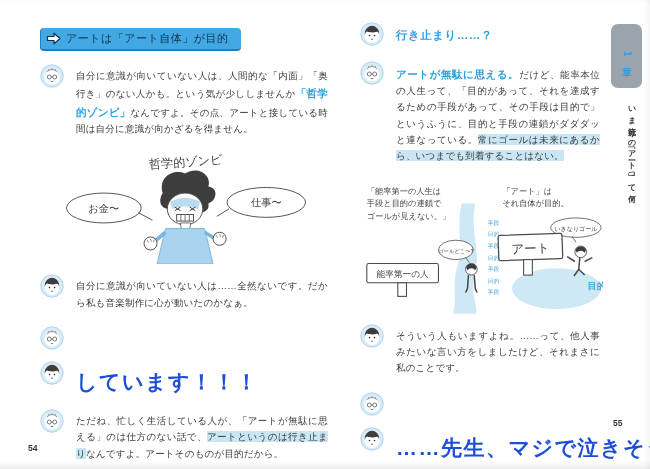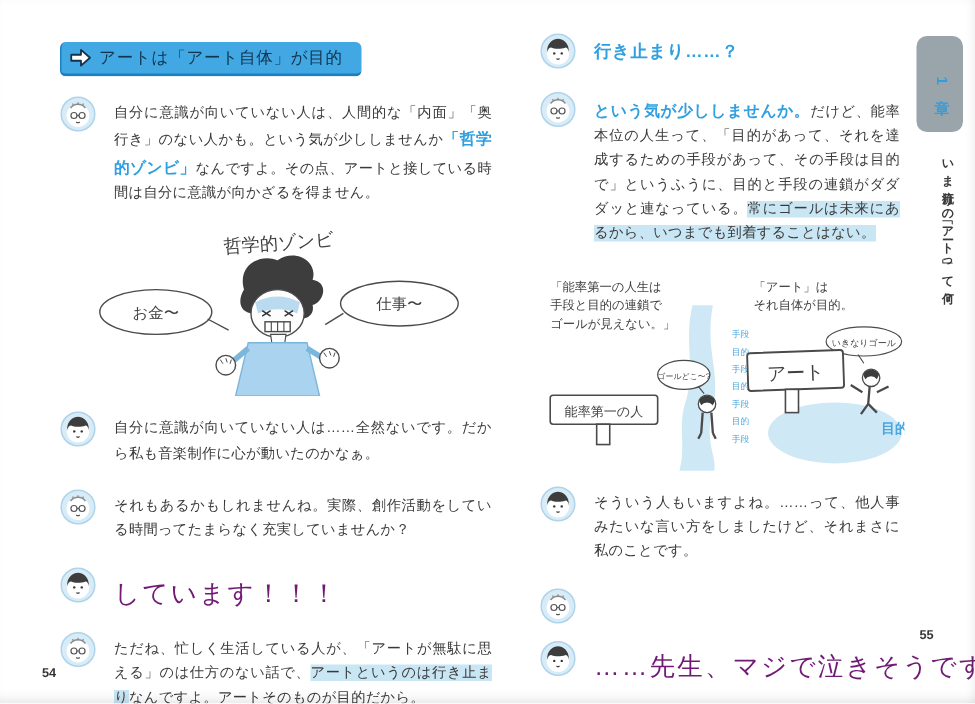--- a/index.html
+++ b/index.html
@@ -27,21 +27,21 @@
 
   
   .row{display:flex;align-items:flex-start;gap:8px;margin-bottom:11px;}
   .avatar{flex:0 0 24px;width:24px;height:24px;}
   .avatar svg{display:block;width:24px;height:24px;}
   .txt{flex:1;margin:4px;font-size:9.5px;line-height:1.72;text-align:justify;letter-spacing:.2px;}
   .row--shout .txt{line-height:1.2;padding-top:4px;}
   .seg-n{color:#3a3a3a;}
   .seg-b{color:#2e9fe0;font-weight:700;font-size:10.5px;}
   .seg-h{background:#c9e6f5;color:#3a3a3a;}
-  .seg-xl{color:#701a75;font-weight:400;font-size:17px;letter-spacing:1.5px;white-space:nowrap;}
+  .seg-xl{color:#1d4ed8;font-weight:700;font-size:21px;letter-spacing:1.5px;white-space:nowrap;}
   .seg-head{color:#2e9fe0;font-weight:700;font-size:11.5px;letter-spacing:.5px;}
 
   .ill{display:block;margin:2px auto 10px auto;}
 
   .pageno{position:absolute;font-size:8.5px;font-weight:700;color:#333;}
   .pageno-left{left:28px;top:443px;}
   .pageno-right{left:613px;top:418px;}
 
   
   .chapter-tab{
@@ -133,21 +133,20 @@
             <circle cx="12" cy="12" r="11.2" fill="#d8ecf8" stroke="#aed3ea"></circle>
             <circle cx="12" cy="13" r="7.6" fill="#fff"></circle>
             <path d="M7,8 Q9,5.5 12,5.5 Q15,5.5 17,8" stroke="#8a8a8a" fill="none" stroke-width="0.9"></path>
             <path d="M9,6.6 l-0.6,-1.6 M12,5.8 l0,-1.7 M15,6.6 l0.6,-1.6" stroke="#8a8a8a" stroke-width="0.8"></path>
             <circle cx="9.3" cy="13" r="2" fill="none" stroke="#555" stroke-width="0.8"></circle>
             <circle cx="14.7" cy="13" r="2" fill="none" stroke="#555" stroke-width="0.8"></circle>
             <path d="M11.3,13 h1.4" stroke="#555" stroke-width="0.8"></path>
             <path d="M10.8,17.3 q1.2,1 2.4,0" stroke="#555" fill="none" stroke-width="0.8"></path>
           </svg>
       </span>
-      <p class="txt"><span class="seg-n">それもあるかもしれませんね。実際、創作活動をしている時間ってたまらなく充実していませんか？</span></p>
     </div>
 
     <div class="row row--shout">
       <span class="avatar">
         <svg viewBox="0 0 24 24">
             <circle cx="12" cy="12" r="11.2" fill="#d8ecf8" stroke="#aed3ea"></circle>
             <circle cx="12" cy="13.5" r="7.5" fill="#fff"></circle>
             <path d="M4.8,13 C4.2,6.5 9,3.8 12,3.8 C15,3.8 19.8,6.5 19.2,13 C19,10.5 17.5,9.4 16.8,9.8 C13.5,11 9,10.6 7.4,9.6 C6.4,9.6 5,10.8 4.8,13 Z" fill="#3d3d3d"></path>
             <circle cx="9.5" cy="13.6" r="0.8" fill="#333"></circle>
             <circle cx="14.5" cy="13.6" r="0.8" fill="#333"></circle>
@@ -197,21 +196,21 @@
             <circle cx="12" cy="12" r="11.2" fill="#d8ecf8" stroke="#aed3ea"></circle>
             <circle cx="12" cy="13" r="7.6" fill="#fff"></circle>
             <path d="M7,8 Q9,5.5 12,5.5 Q15,5.5 17,8" stroke="#8a8a8a" fill="none" stroke-width="0.9"></path>
             <path d="M9,6.6 l-0.6,-1.6 M12,5.8 l0,-1.7 M15,6.6 l0.6,-1.6" stroke="#8a8a8a" stroke-width="0.8"></path>
             <circle cx="9.3" cy="13" r="2" fill="none" stroke="#555" stroke-width="0.8"></circle>
             <circle cx="14.7" cy="13" r="2" fill="none" stroke="#555" stroke-width="0.8"></circle>
             <path d="M11.3,13 h1.4" stroke="#555" stroke-width="0.8"></path>
             <path d="M10.8,17.3 q1.2,1 2.4,0" stroke="#555" fill="none" stroke-width="0.8"></path>
           </svg>
       </span>
-      <p class="txt"><span class="seg-b">という気が少ししませんか。</span><span class="seg-n">だけど、能率本位の人生って、「目的があって、それを達成するための手段があって、その手段は目的で」というふうに、目的と手段の連鎖がダダダッと連なっている。</span><span class="seg-h">常にゴールは未来にあるから、いつまでも到着することはない。</span></p>
+      <p class="txt"><span class="seg-b">アートが無駄に思える。</span><span class="seg-n">だけど、能率本位の人生って、「目的があって、それを達成するための手段があって、その手段は目的で」というふうに、目的と手段の連鎖がダダダッと連なっている。</span><span class="seg-h">常にゴールは未来にあるから、いつまでも到着することはない。</span></p>
     </div>
 
     <svg class="ill" width="242" height="134" viewBox="0 0 250 138">
       <path d="M118,24 C112,58 125,70 117,100 C113,119 121,130 119,138 L95,138 C100,120 93,108 100,88 C106,68 98,48 104,24 Z" fill="#cfe8f6"></path>
       <ellipse cx="202" cy="112" rx="46" ry="21" fill="#cfe8f6"></ellipse>
       <text x="6" y="14" font-size="8.5" class="hand">「能率第一の人生は</text>
       <text x="6" y="27" font-size="8.5" class="hand">手段と目的の連鎖で</text>
       <text x="6" y="40" font-size="8.5" class="hand">ゴールが見えない。」</text>
       <text x="131" y="46" font-size="6" fill="#4aa6de">手段</text>
       <text x="131" y="58" font-size="6" fill="#4aa6de">目的</text>

